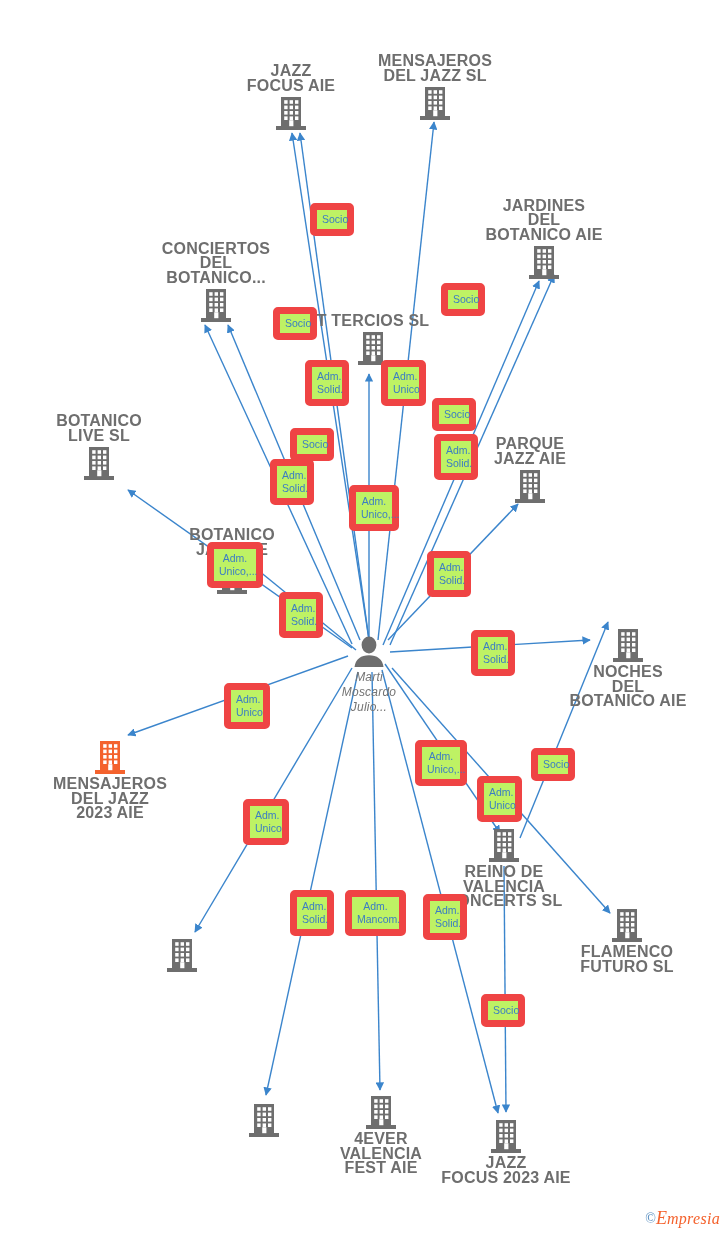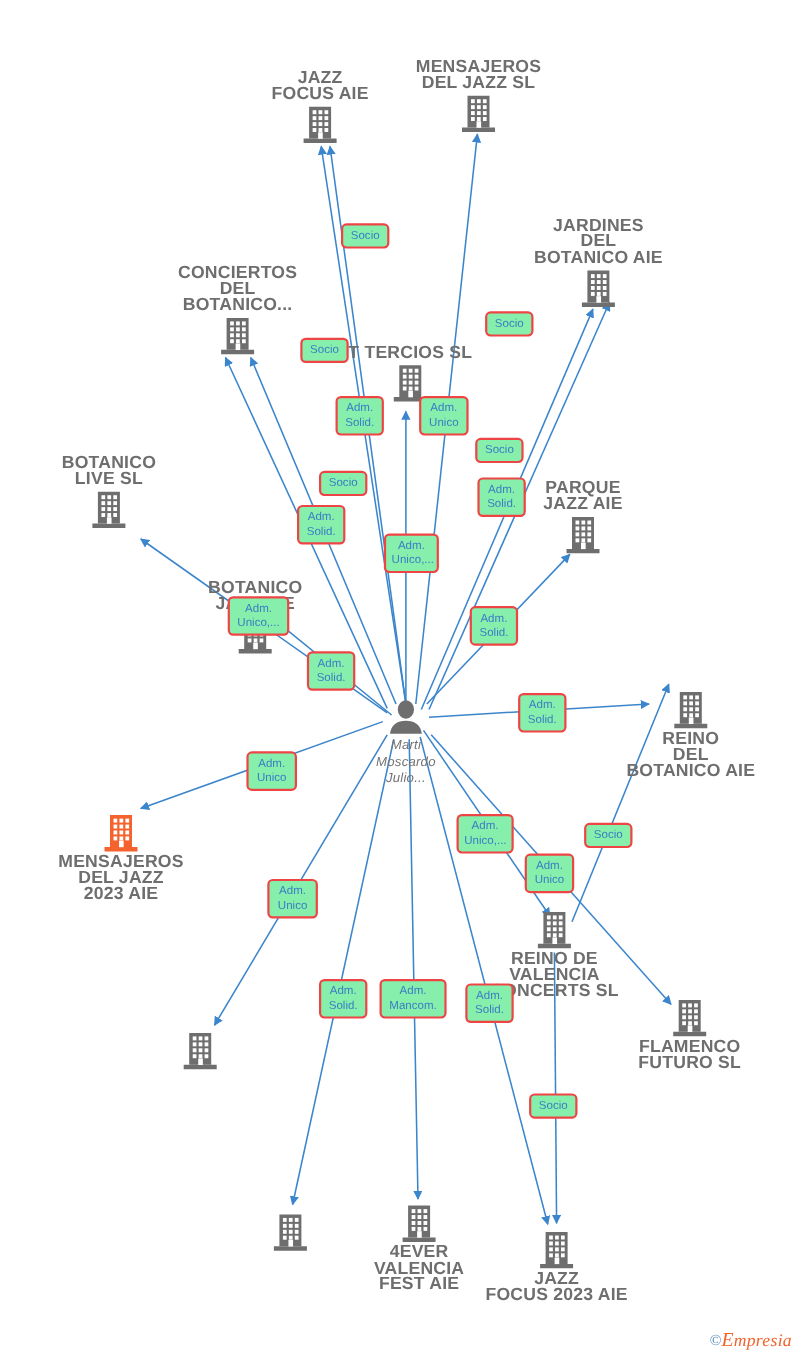--- a/index.html
+++ b/index.html
@@ -52,22 +52,22 @@
     font-weight: normal;
     font-size: 12px;
     line-height: 15px;
     color: #747474;
   }
   .node.label-above .node-label { margin-bottom: 2px; }
   .node.label-below .node-label { margin-top: 2px; }
   .edge-label {
     position: absolute;
     box-sizing: border-box;
-    background: #86efac;
-    border: 2px solid #ef4444;
+    background: #bef264;
+    border: 7px solid #ef4444;
     border-radius: 5px;
     color: #3b7dc4;
     font-size: 10.5px;
     line-height: 13px;
     text-align: center;
     padding: 3px 5px;
     white-space: pre-line;
     pointer-events: auto;
   }
   .watermark {
@@ -349,21 +349,21 @@
               <rect x="15.6" y="10.6" width="3.4" height="3.6"></rect>
               <rect x="15.6" y="16" width="3.4" height="3.6"></rect>
               <rect x="15.6" y="21.4" width="3.4" height="3.6"></rect>
               <rect x="21" y="5.2" width="3.4" height="3.6"></rect>
               <rect x="21" y="10.6" width="3.4" height="3.6"></rect>
               <rect x="21" y="16" width="3.4" height="3.6"></rect>
               <rect x="21" y="21.4" width="3.4" height="3.6"></rect>
               <rect x="15.2" y="25.2" width="4.2" height="6"></rect>
             </g>
           </svg></span>
-        <span class="node-label">REINO
+        <span class="node-label">NOCHES
 DEL
 BOTANICO AIE</span>
       </div>
       <div class="node label-below" style="left: 110px; top: 739px;">
         <span class="node-icon"><svg width="34" height="36" viewBox="0 0 34 36">
             <g fill="#f4622d">
               <path d="M7 2 H27 V31 H7 Z"></path>
               <path d="M2 31 H32 V35 H2 Z"></path>
             </g>
             <g fill="#ffffff">

